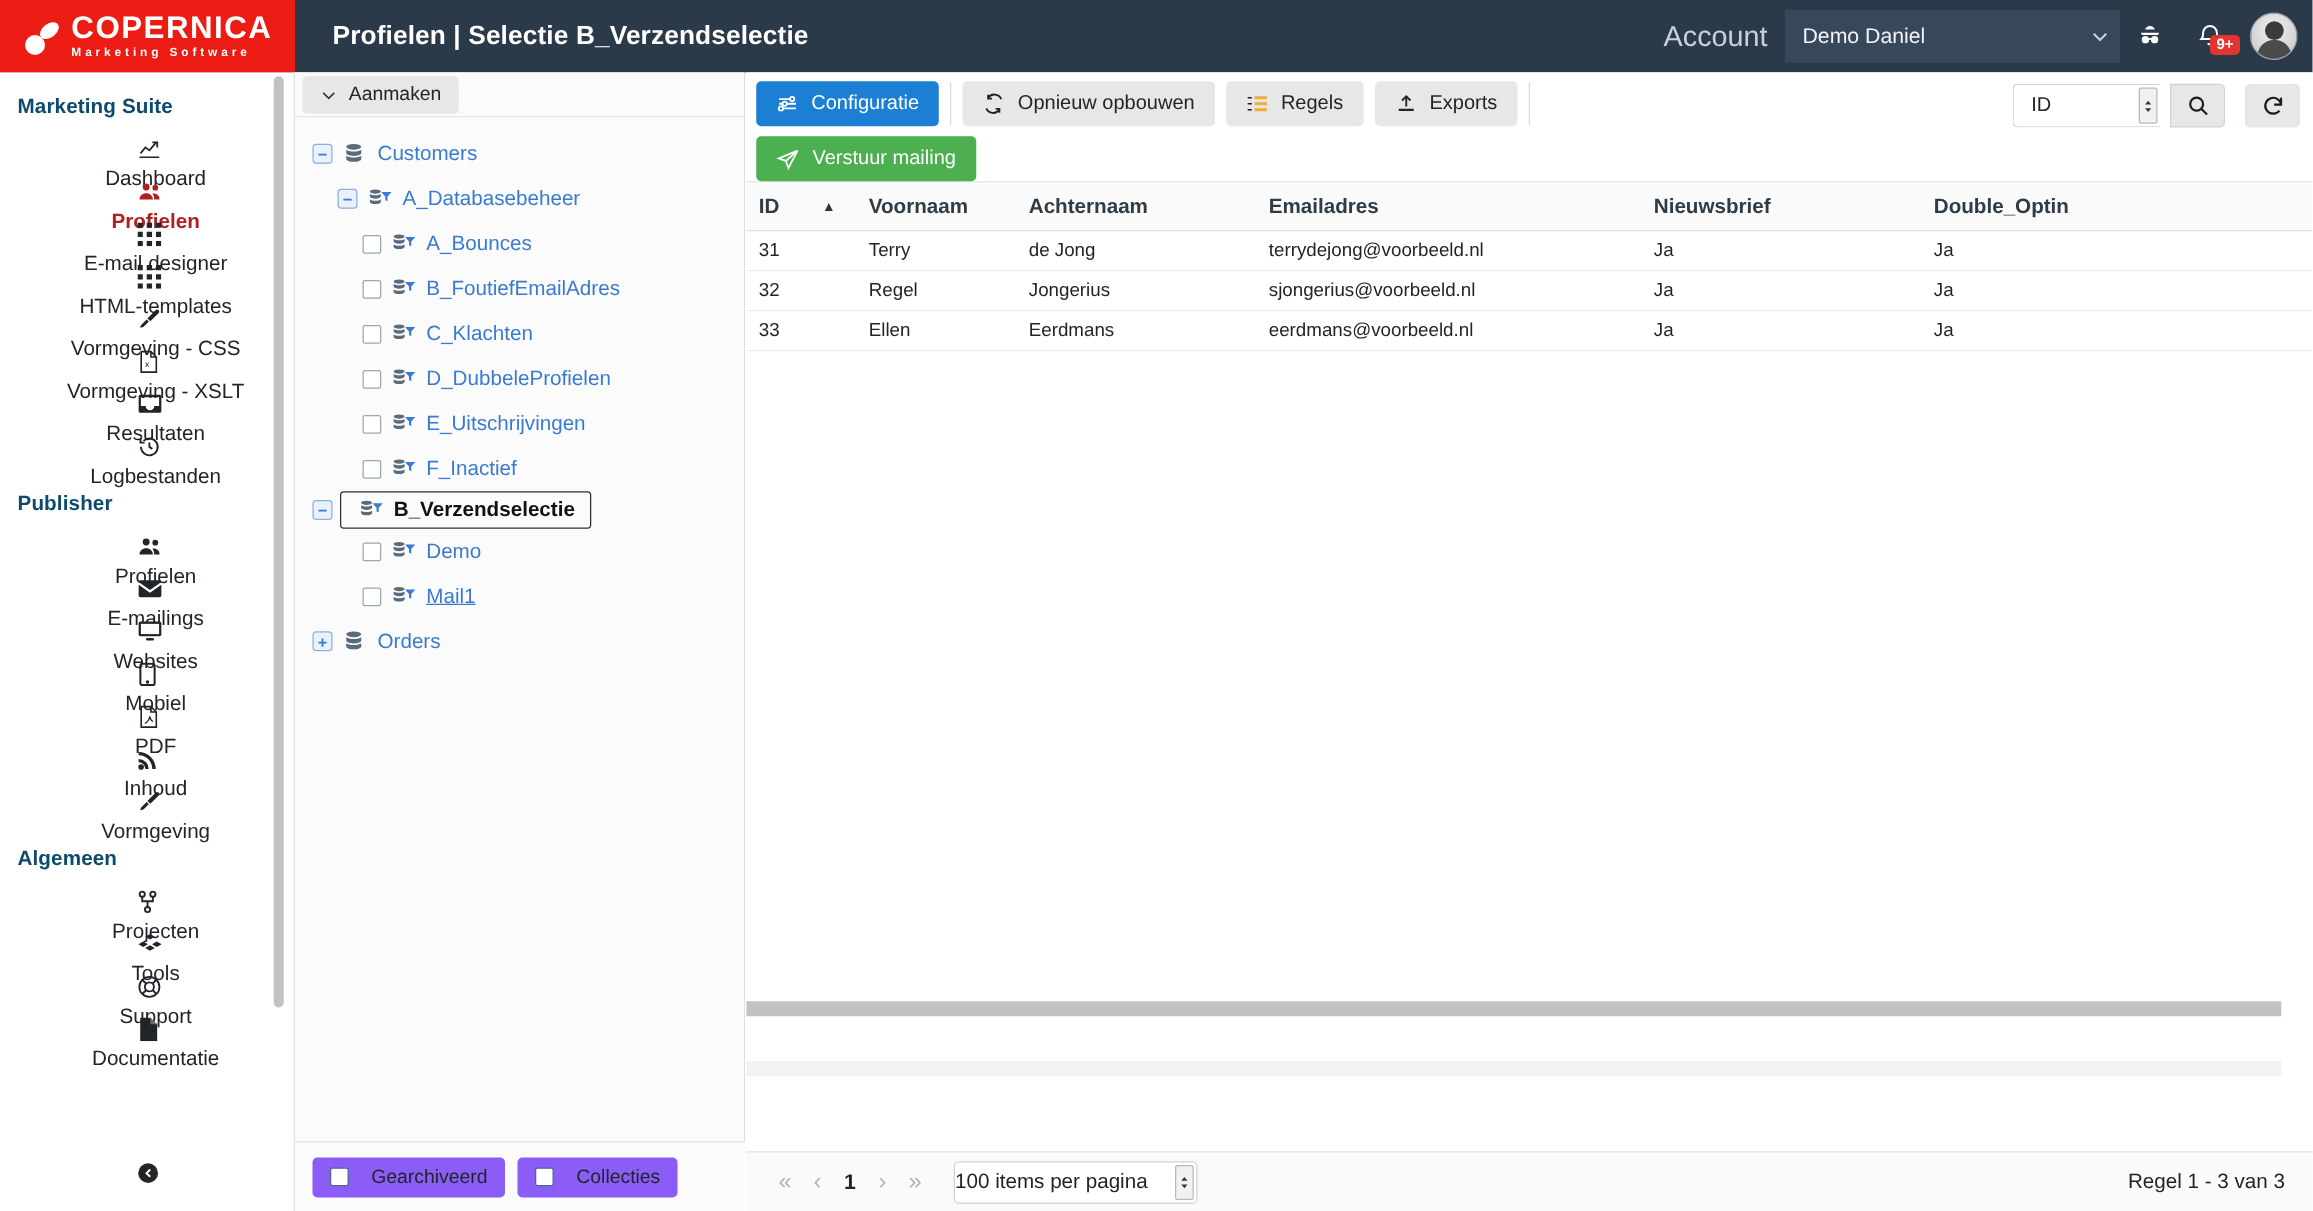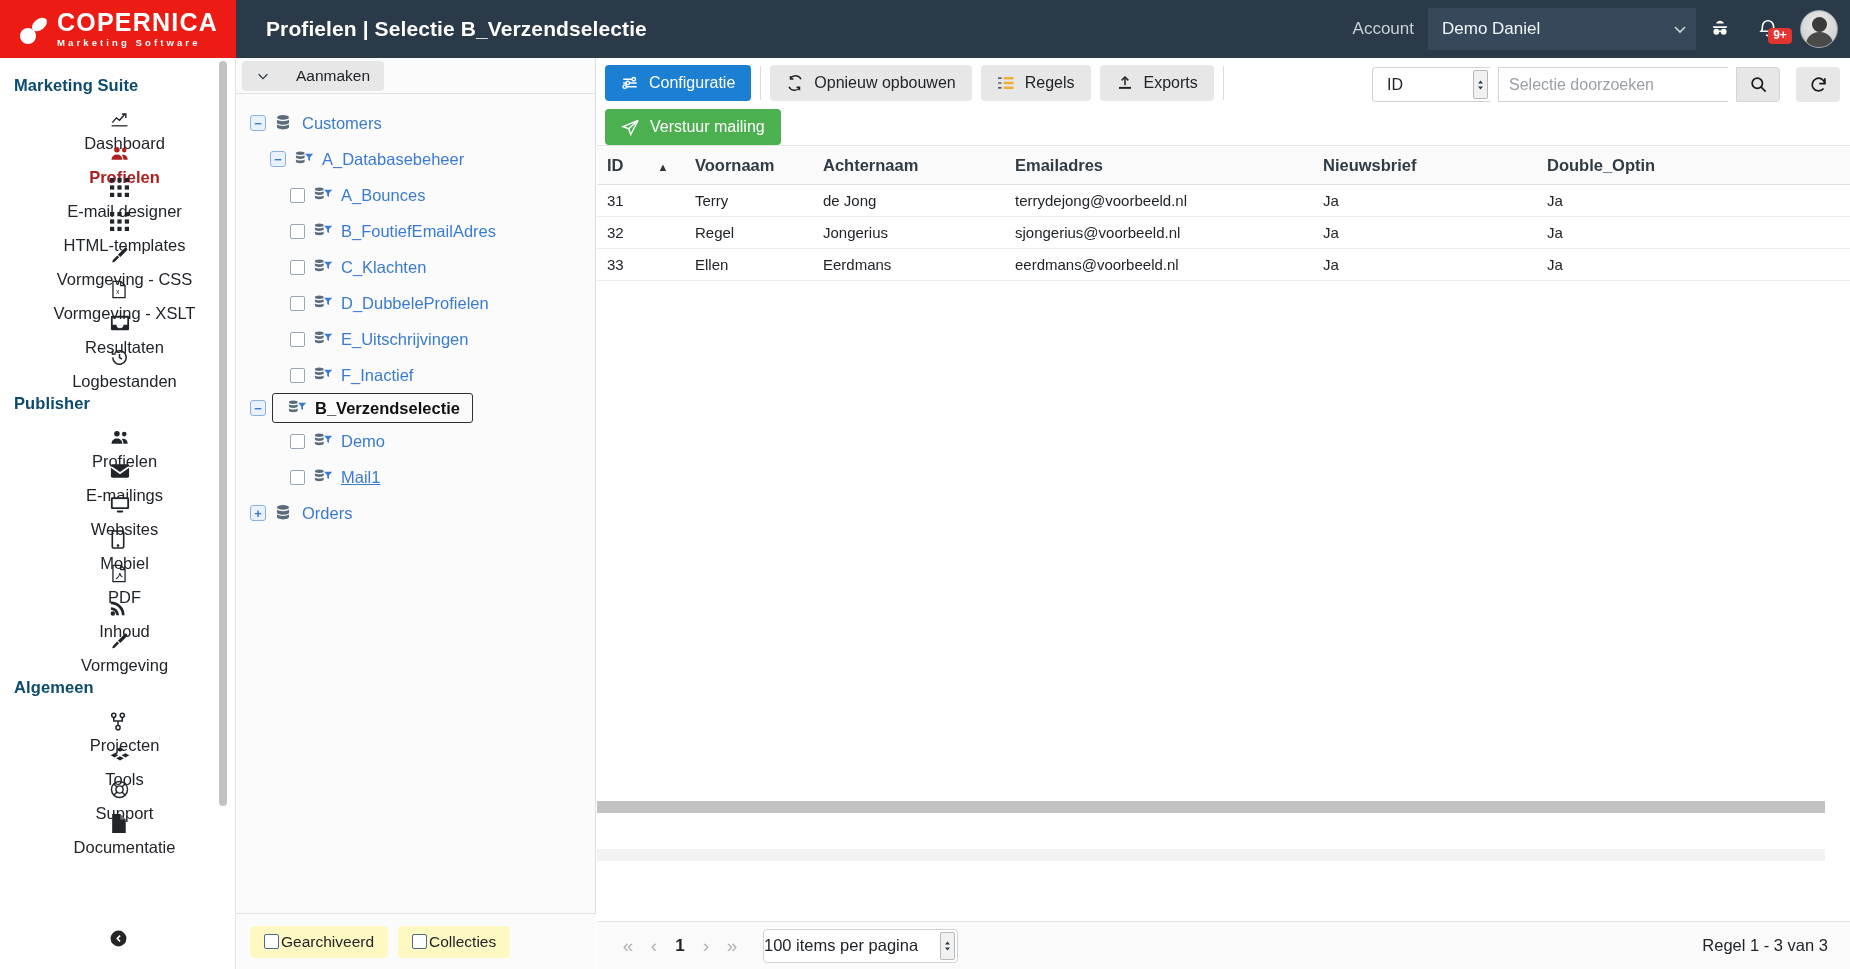--- a/index.html
+++ b/index.html
@@ -44,21 +44,21 @@
     font-weight: bold; margin-top: 3px; line-height: 1;
   }
   .page-title {
     color: #ffffff; font-size: 21px; font-weight: bold;
     display: flex; align-items: center; padding-left: 30px;
     letter-spacing: 0.1px;
   }
   .topbar-right {
     margin-left: auto; display: flex; align-items: center; padding-right: 12px; gap: 0;
   }
-  .account-label { color: #c9d1d8; font-size: 17px; margin-right: 14px; }
+  .account-label { color: #c9d1d8; font-size: 23px; margin-right: 14px; }
   .account-select {
     width: 268px; height: 42px; background: #36485a;
     display: flex; align-items: center; padding: 0 8px 0 14px;
     color: #f2f5f7; font-size: 17px; border: none; position: relative;
   }
   .account-select .chev { margin-left: auto; opacity: .85; }
   .icon-btn {
     width: 48px; height: 58px; display: flex; align-items: center;
     justify-content: center; position: relative; color: #fff;
   }
@@ -114,21 +114,21 @@
     position: absolute; top: 58px; left: 236px; width: 360px; height: 911px;
     background: #fbfbfb; border-right: 1px solid #dedede;
   }
   .tree-toolbar {
     height: 36px; border-bottom: 1px solid #e2e2e2; background: #fbfbfb;
     display: flex; align-items: center; padding: 0 6px;
   }
   .btn-grey {
     background: #e7e7e7; border: none; border-radius: 4px;
     height: 30px; padding: 0 14px; display: inline-flex; align-items: center;
-    gap: 26px; font-size: 15.5px; color: #212529; cursor: pointer;
+    gap: 9px; font-size: 15.5px; color: #212529; cursor: pointer;
     font-family: "Liberation Sans", sans-serif;
   }
   .tree-body {
     position: absolute; top: 36px; left: 0; right: 0; bottom: 56px;
     overflow: hidden; padding-top: 11px; background: #fbfbfb;
   }
   .tree-row {
     display: flex; align-items: center; height: 36px;
     font-size: 16.5px; color: #3a7bd0; white-space: nowrap; cursor: pointer;
   }
@@ -146,22 +146,22 @@
   .tree-row.selected {
     border: 1px solid #2f2f2f; border-radius: 3px; background: #fbfbfb;
     color: #111; font-weight: bold; height: 30px;
   }
   .tree-footer {
     position: absolute; bottom: 0; left: 0; width: 360px; height: 56px;
     background: #fbfbfb; border-top: 1px solid #e2e2e2;
     display: flex; align-items: center; gap: 10px; padding-left: 14px;
   }
   .chip {
-    background: #fef9c3; border-radius: 4px; height: 32px;
-    display: inline-flex; align-items: center; gap: 2px;
+    background: #8b5cf6; border-radius: 4px; height: 32px;
+    display: inline-flex; align-items: center; gap: 18px;
     padding: 0 14px; font-size: 15.5px; color: #212529; cursor: pointer;
   }
   .chip .cb {
     width: 15px; height: 15px; border: 1px solid #4b6a8a; border-radius: 2px;
     background: #fff; flex: 0 0 15px;
   }
 
   
   .main {
     position: absolute; top: 58px; left: 597px; right: 0; height: 911px;
@@ -773,21 +773,20 @@
     <div class="search-wrap">
       <div class="sel-box">
         <span>ID</span>
         <span class="spinner">
           <svg width="9" height="24" viewBox="0 0 9 24">
             <path d="M4.5 7.5L2 10.5h5z" fill="#2b3a48"></path>
             <path d="M4.5 16.5L2 13.5h5z" fill="#2b3a48"></path>
           </svg>
         </span>
       </div>
-      <input class="search-input" value="" placeholder="Selectie doorzoeken" style="">
       <div class="search-btn">
         <span>
           <svg width="19" height="19" viewBox="0 0 24 24" fill="none" stroke="#1b1b1b" stroke-width="2.2">
             <circle cx="10.5" cy="10.5" r="6.5"></circle>
               <path d="M15.4 15.4L21 21"></path>
           </svg>
         </span>
       </div>
       <div class="refresh-btn">
         <span>

